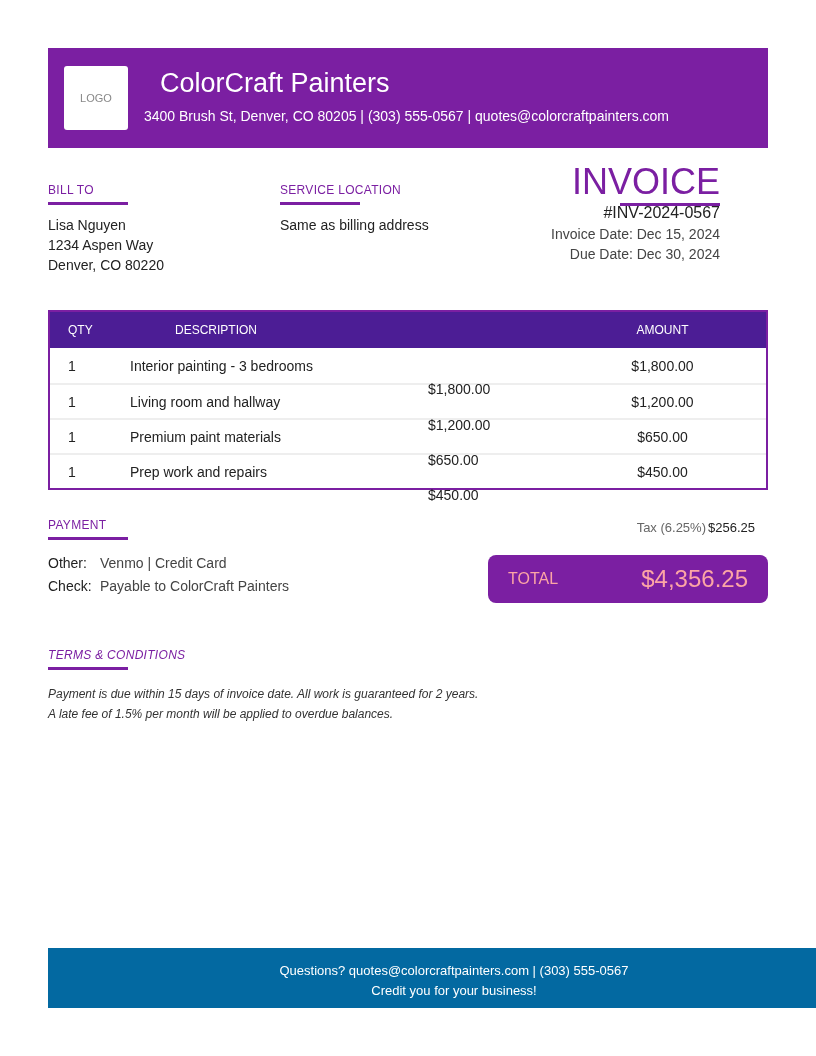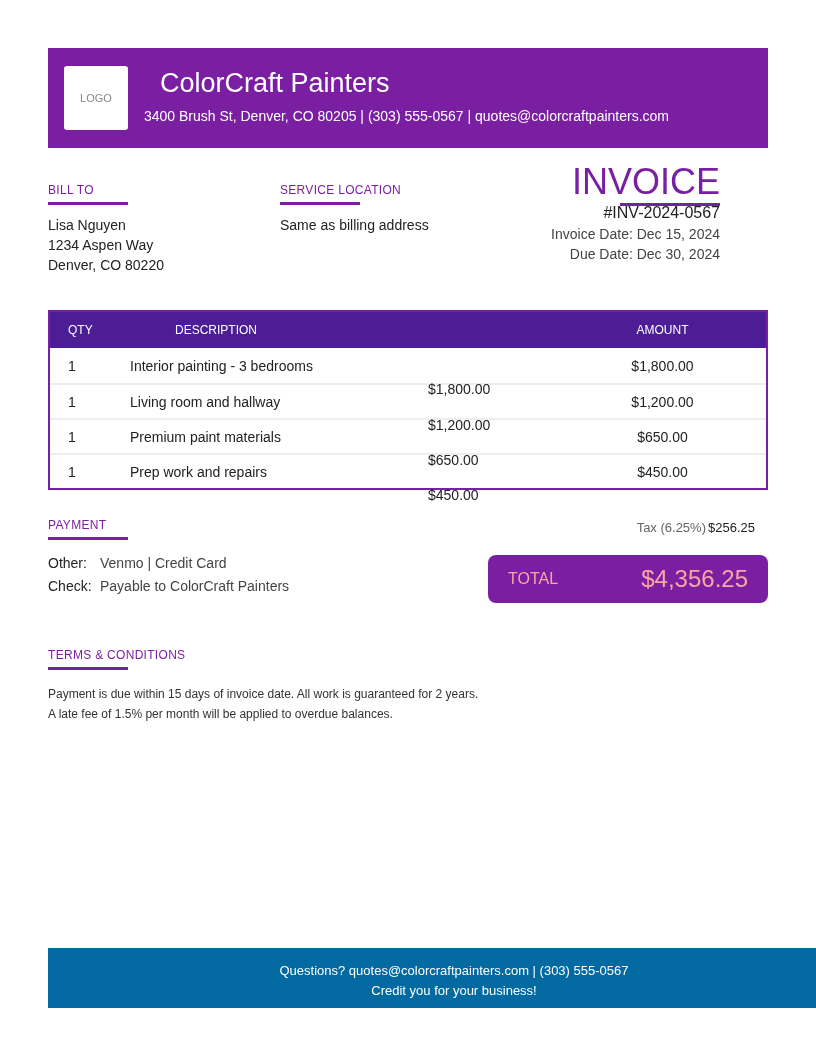--- a/index.html
+++ b/index.html
@@ -63,21 +63,21 @@
     .tot-label { color: #666; margin-right: 10px; }
     .tot-row.tax .tot-label { margin-right: 2px; }
     .tot-value { color: #222; width: 60px; text-align: left; }
     .total-box {
       margin-top: 15px; height: 48px; background: #7b1fa2; border-radius: 8px;
       display: flex; align-items: center; justify-content: space-between; padding: 0 20px; color: #fca5a5;
     }
     .total-label { font-size: 16px; }
     .total-value { font-size: 24px; }
 
-    .terms { position: absolute; left: 48px; top: 648px; width: 500px; }
+    .terms { position: absolute; left: 48px; top: 648px; width: 500px; font-style: italic; }
     .terms-text { margin-top: 14px; font-size: 12px; line-height: 20px; color: #333; }
 
     .footer {
       position: absolute; left: 48px; top: 948px; width: 812px; height: 60px; background: #0369a1;
       color: #fff; font-size: 13px; text-align: center; padding-top: 13px; line-height: 20px;
     }
   </style>
 </head>
 <body>
 

